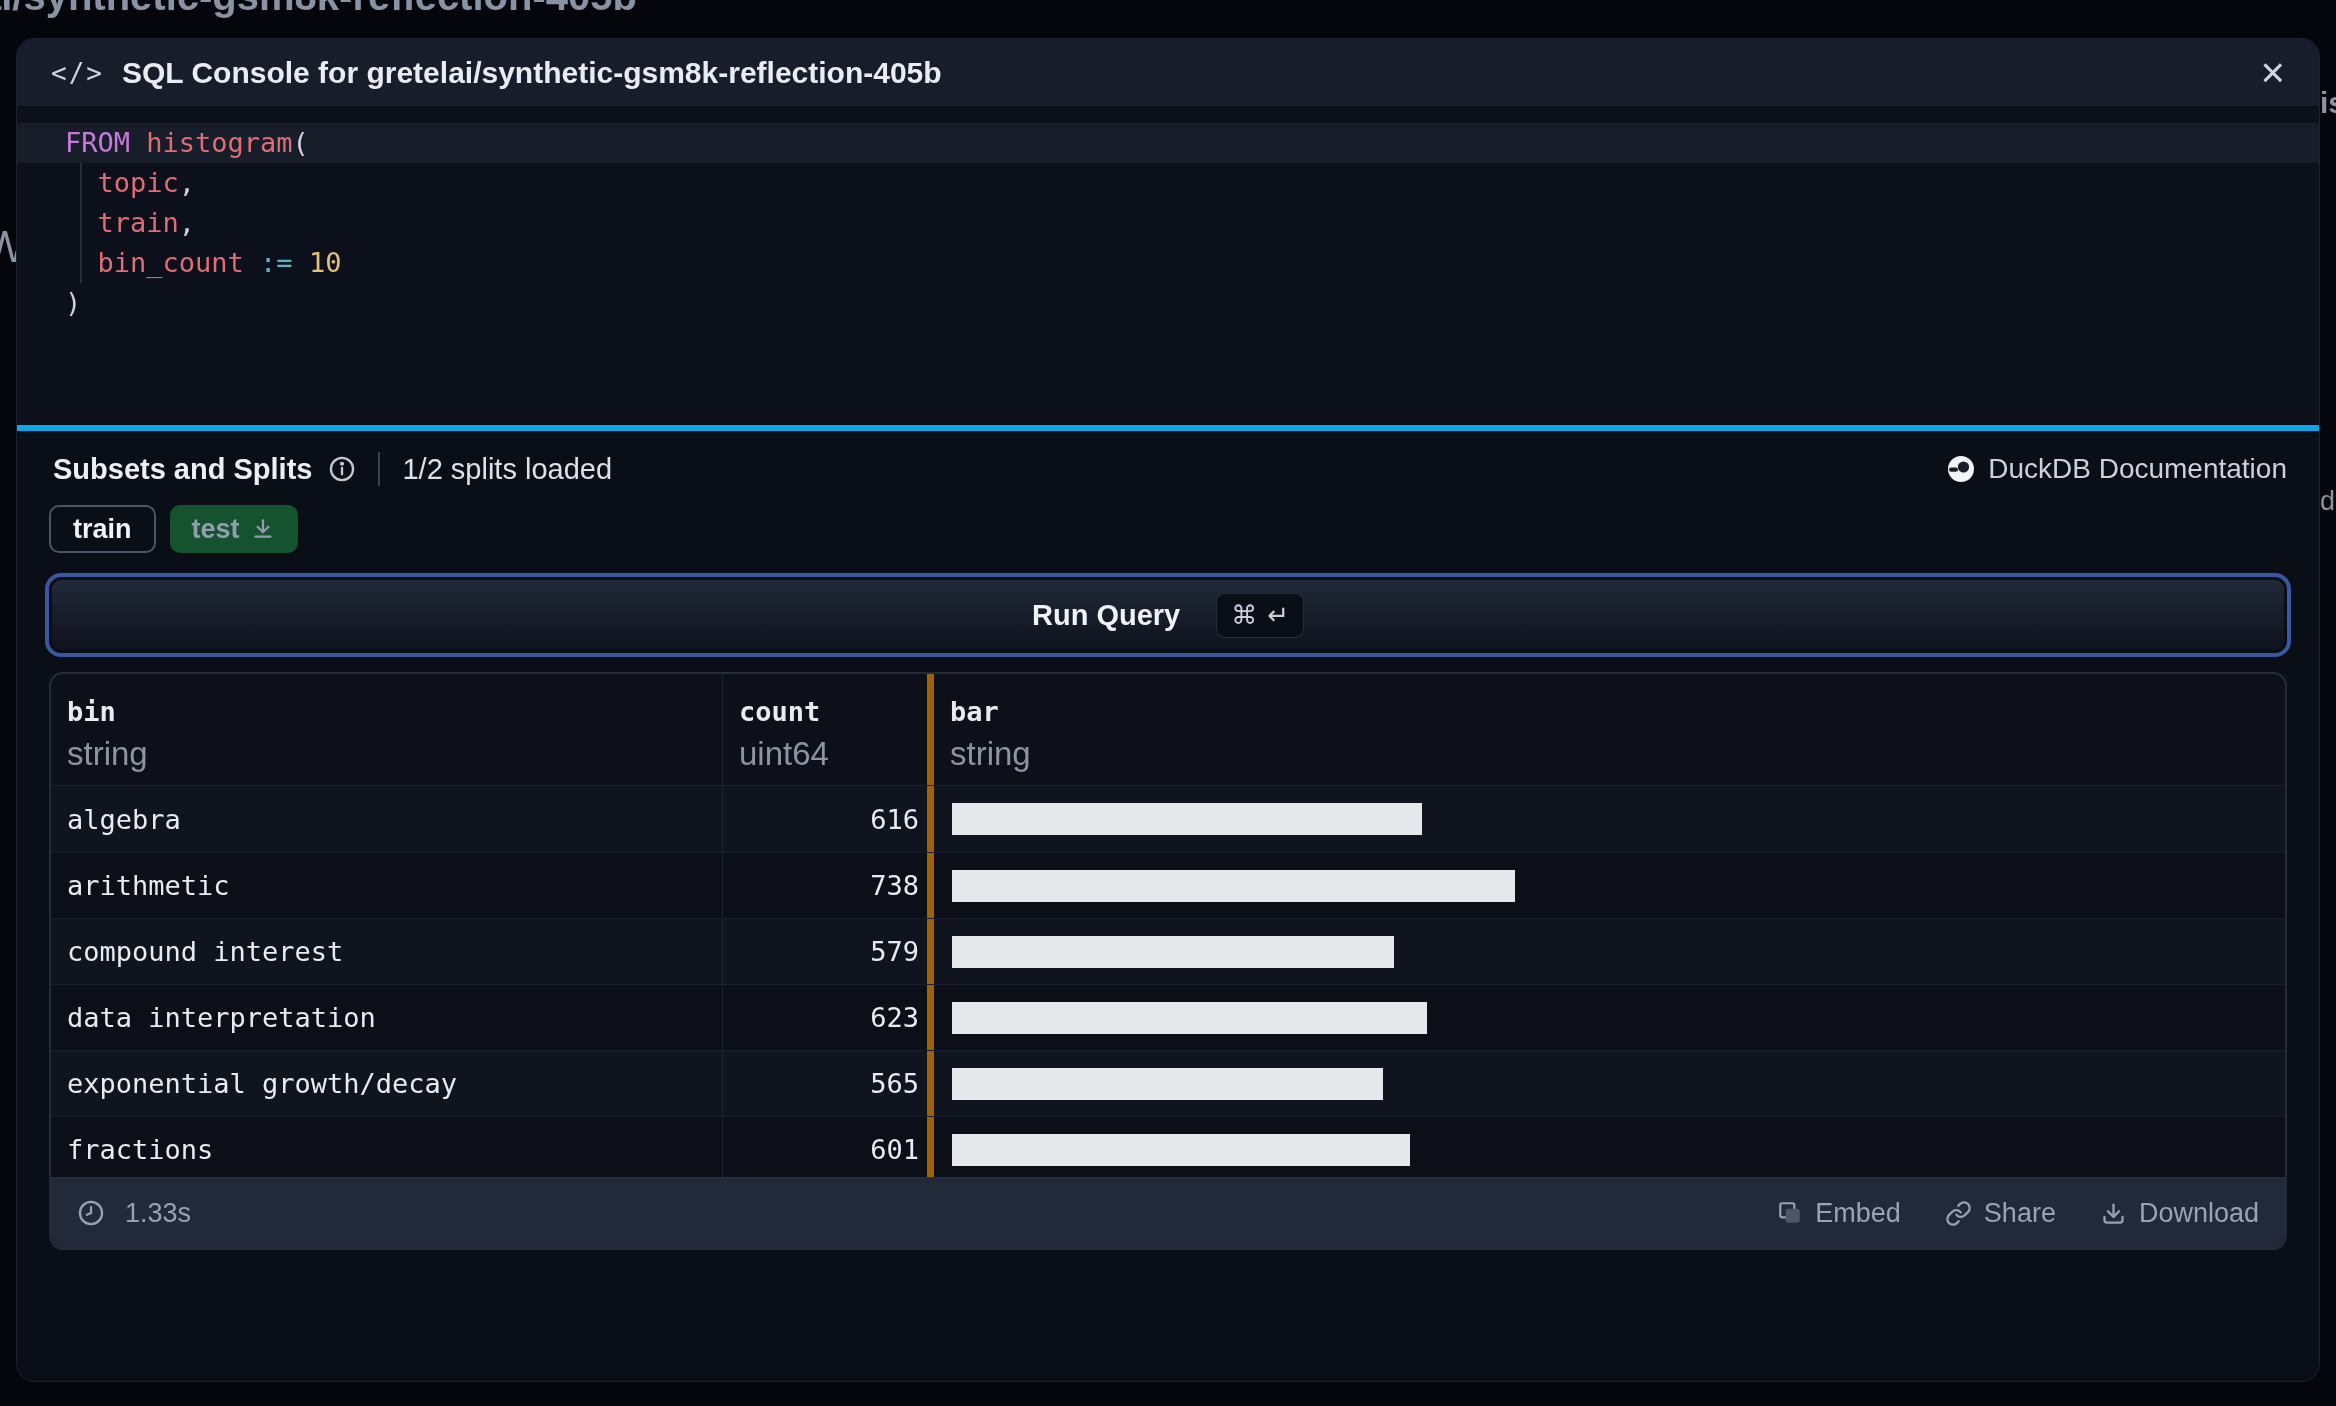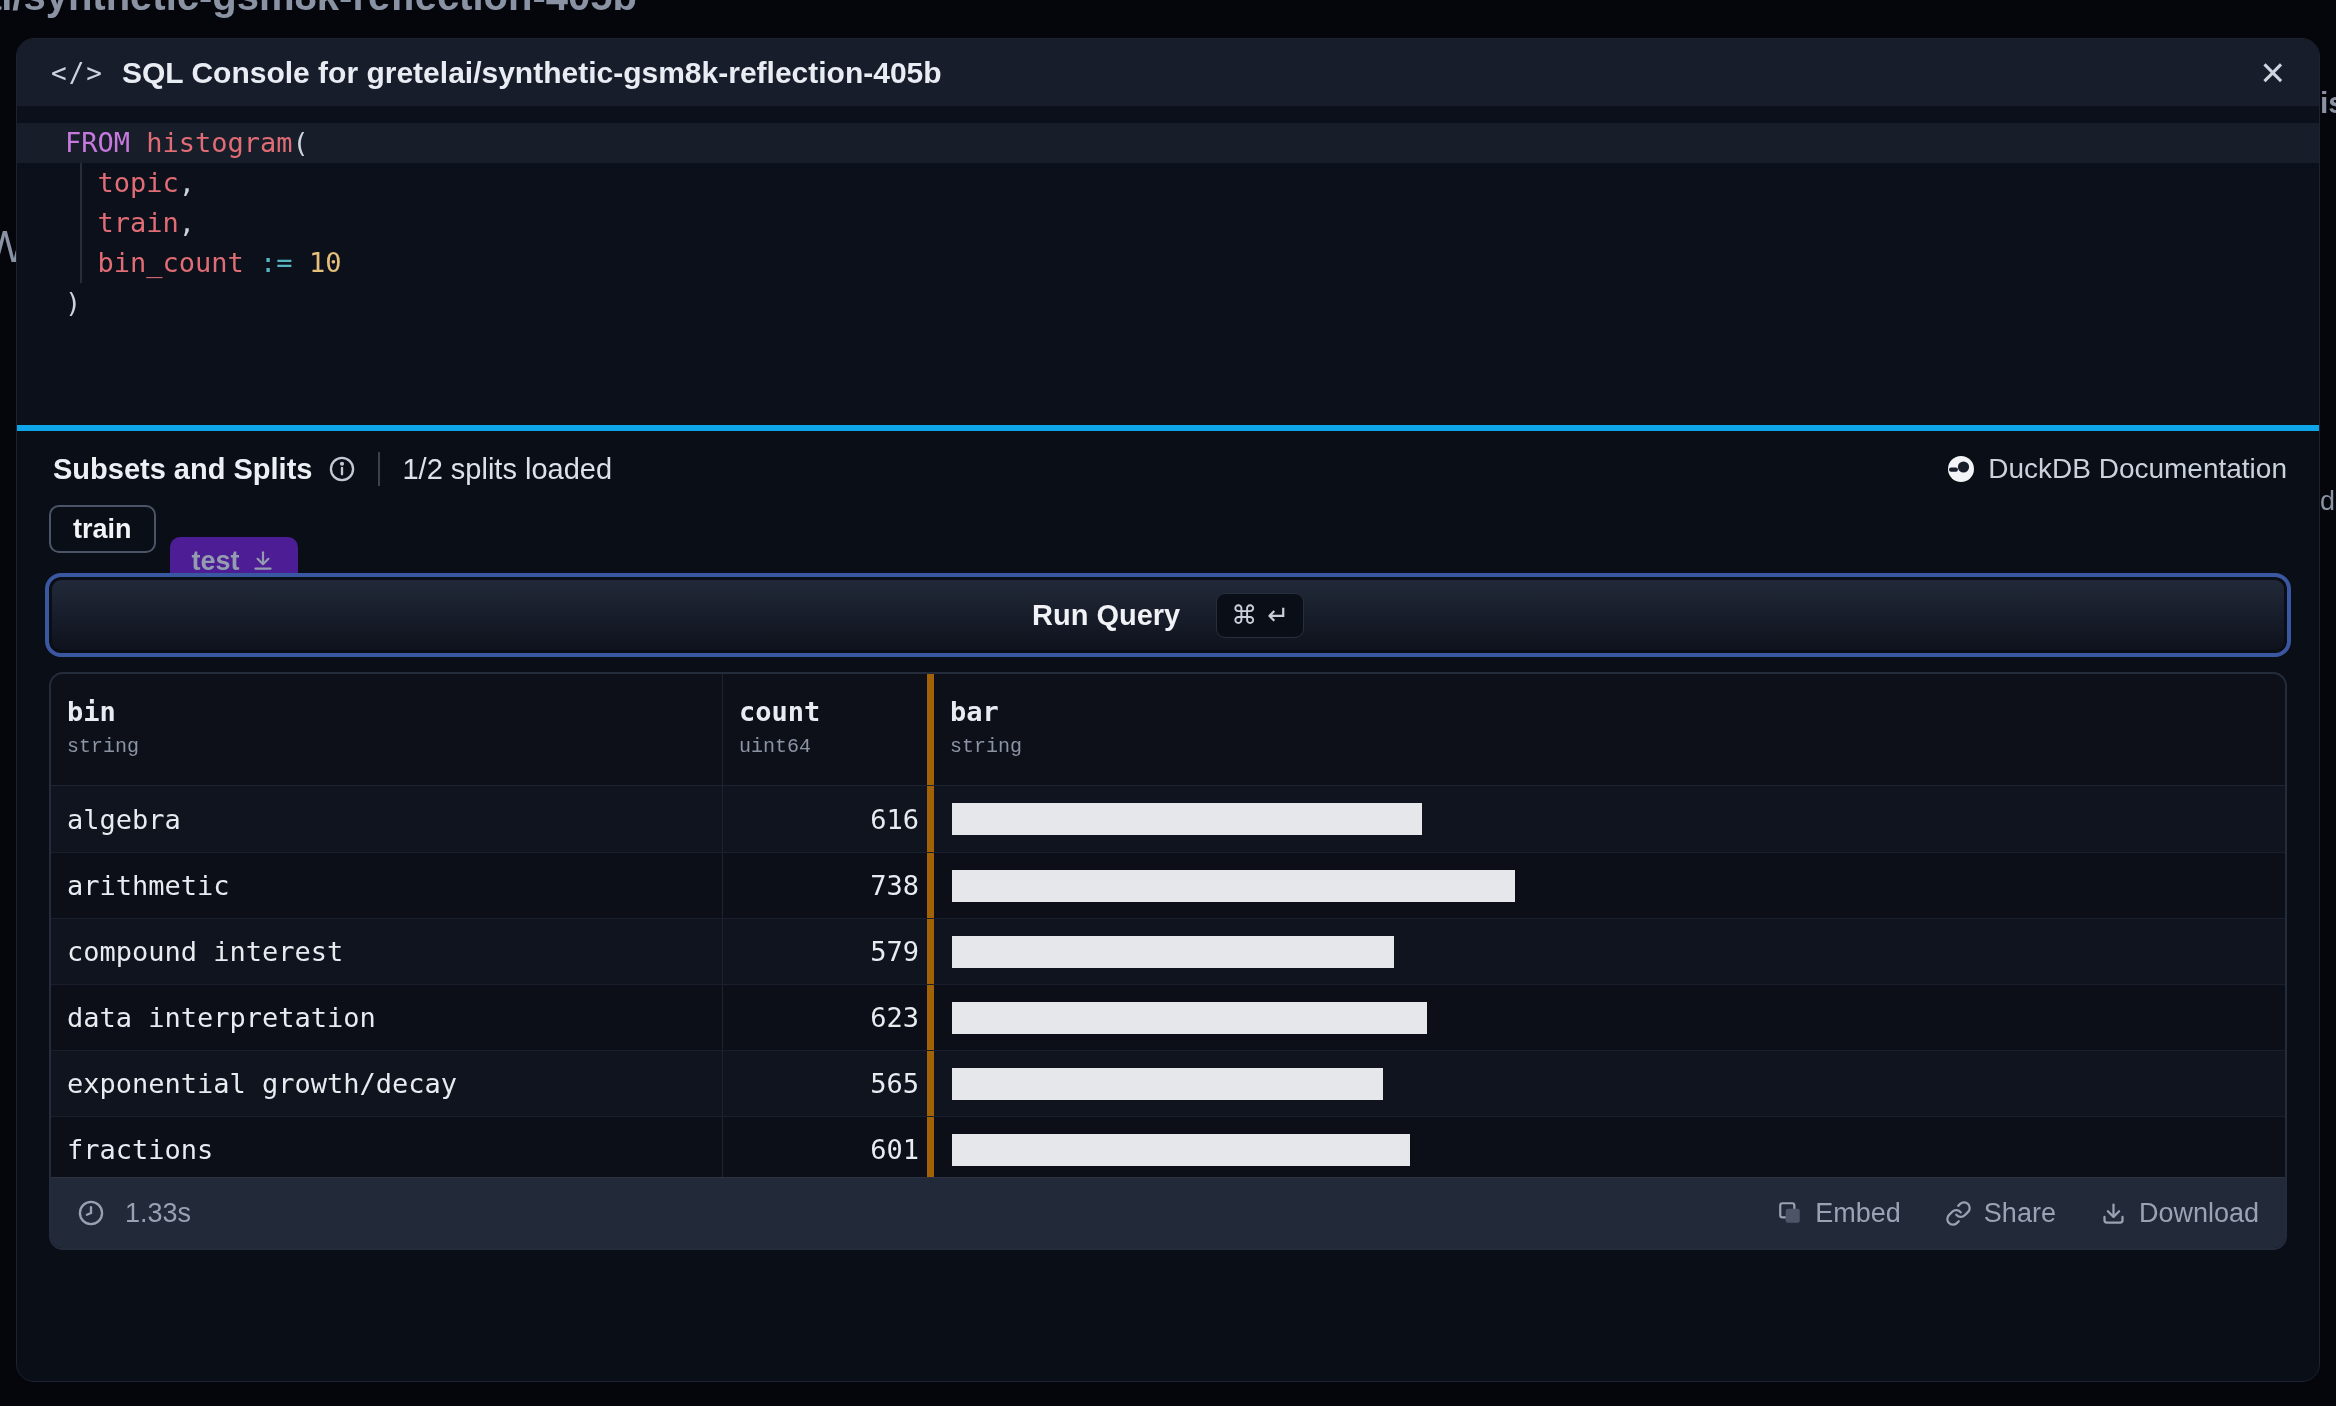--- a/index.html
+++ b/index.html
@@ -61,21 +61,21 @@
   .section-status { font-size:29px; color:#dde1e8; }
   .doc-link { margin-left:auto; display:flex; align-items:center; gap:12px; font-size:28px; color:#ccd2dd; cursor:pointer; }
 
   
   .tabs { margin:10px 32px 0 32px; height:48px; display:flex; gap:14px; }
   .tab {
     height:48px; padding:0 22px; border-radius:10px; display:flex; align-items:center; gap:10px;
     font-size:27px; font-weight:700; cursor:pointer; border:none; font-family:inherit;
   }
   .tab.active { background:transparent; border:2px solid #4b5567; color:#f2f4f8; }
-  .tab.inactive { background:#4c1d95; color:#949daf;margin-top:32px; }
+  .tab.inactive { background:#14532d; color:#949daf; }
 
   
   .run-btn {
     margin:20px 28px 0 28px; height:84px; border-radius:16px;
     border:4px solid #3a57a1;
     background:linear-gradient(#222a3a, #0d111b);
     box-shadow:inset 0 0 0 3px #0a0e16;
     display:flex; align-items:center; justify-content:center; gap:36px;
     color:#f0f2f6; cursor:pointer; font-family:inherit;
   }
@@ -86,21 +86,21 @@
   }
 
   
   .results {
     margin:15px 32px 0 32px; height:578px; border:2px solid #242b3b; border-radius:14px;
     background:#0d1019; overflow:hidden; display:flex; flex-direction:column;
   }
   .t-header { flex:0 0 112px; display:flex; border-bottom:1px solid #1d2332; }
   .t-hcell { padding:22px 0 0 16px; }
   .t-hcell .cname { font-family:"DejaVu Sans Mono","Liberation Mono",monospace; font-size:27px; font-weight:700; color:#e8ebf0; display:block; }
-  .t-hcell .ctype { font-family:Liberation Mono, monospace; font-size:20px; color:#8b94a5; display:block; margin-top:8px; }
+  .t-hcell .ctype { font-family:Liberation Sans, sans-serif; font-size:33px; color:#8b94a5; display:block; margin-top:8px; }
   .col-bin { width:672px; flex:0 0 672px; border-right:1px solid #1d2332; }
   .col-count { width:211px; flex:0 0 211px; border-right:7px solid #a16207; }
   .col-bar { flex:1 1 auto; }
   .t-rows { flex:1 1 auto; overflow:hidden; }
   .t-row { display:flex; height:66px; border-top:1px solid #191f2c; align-items:stretch; }
   .t-row:first-child { border-top:none; }
   .t-row:nth-child(odd) { background:#10141e; }
   .t-row:nth-child(even) { background:#0c0f17; }
   .t-cell { display:flex; align-items:center; font-family:"DejaVu Sans Mono","Liberation Mono",monospace; font-size:27px; color:#e8ebf0; }
   .t-cell.bin { padding-left:16px; }

